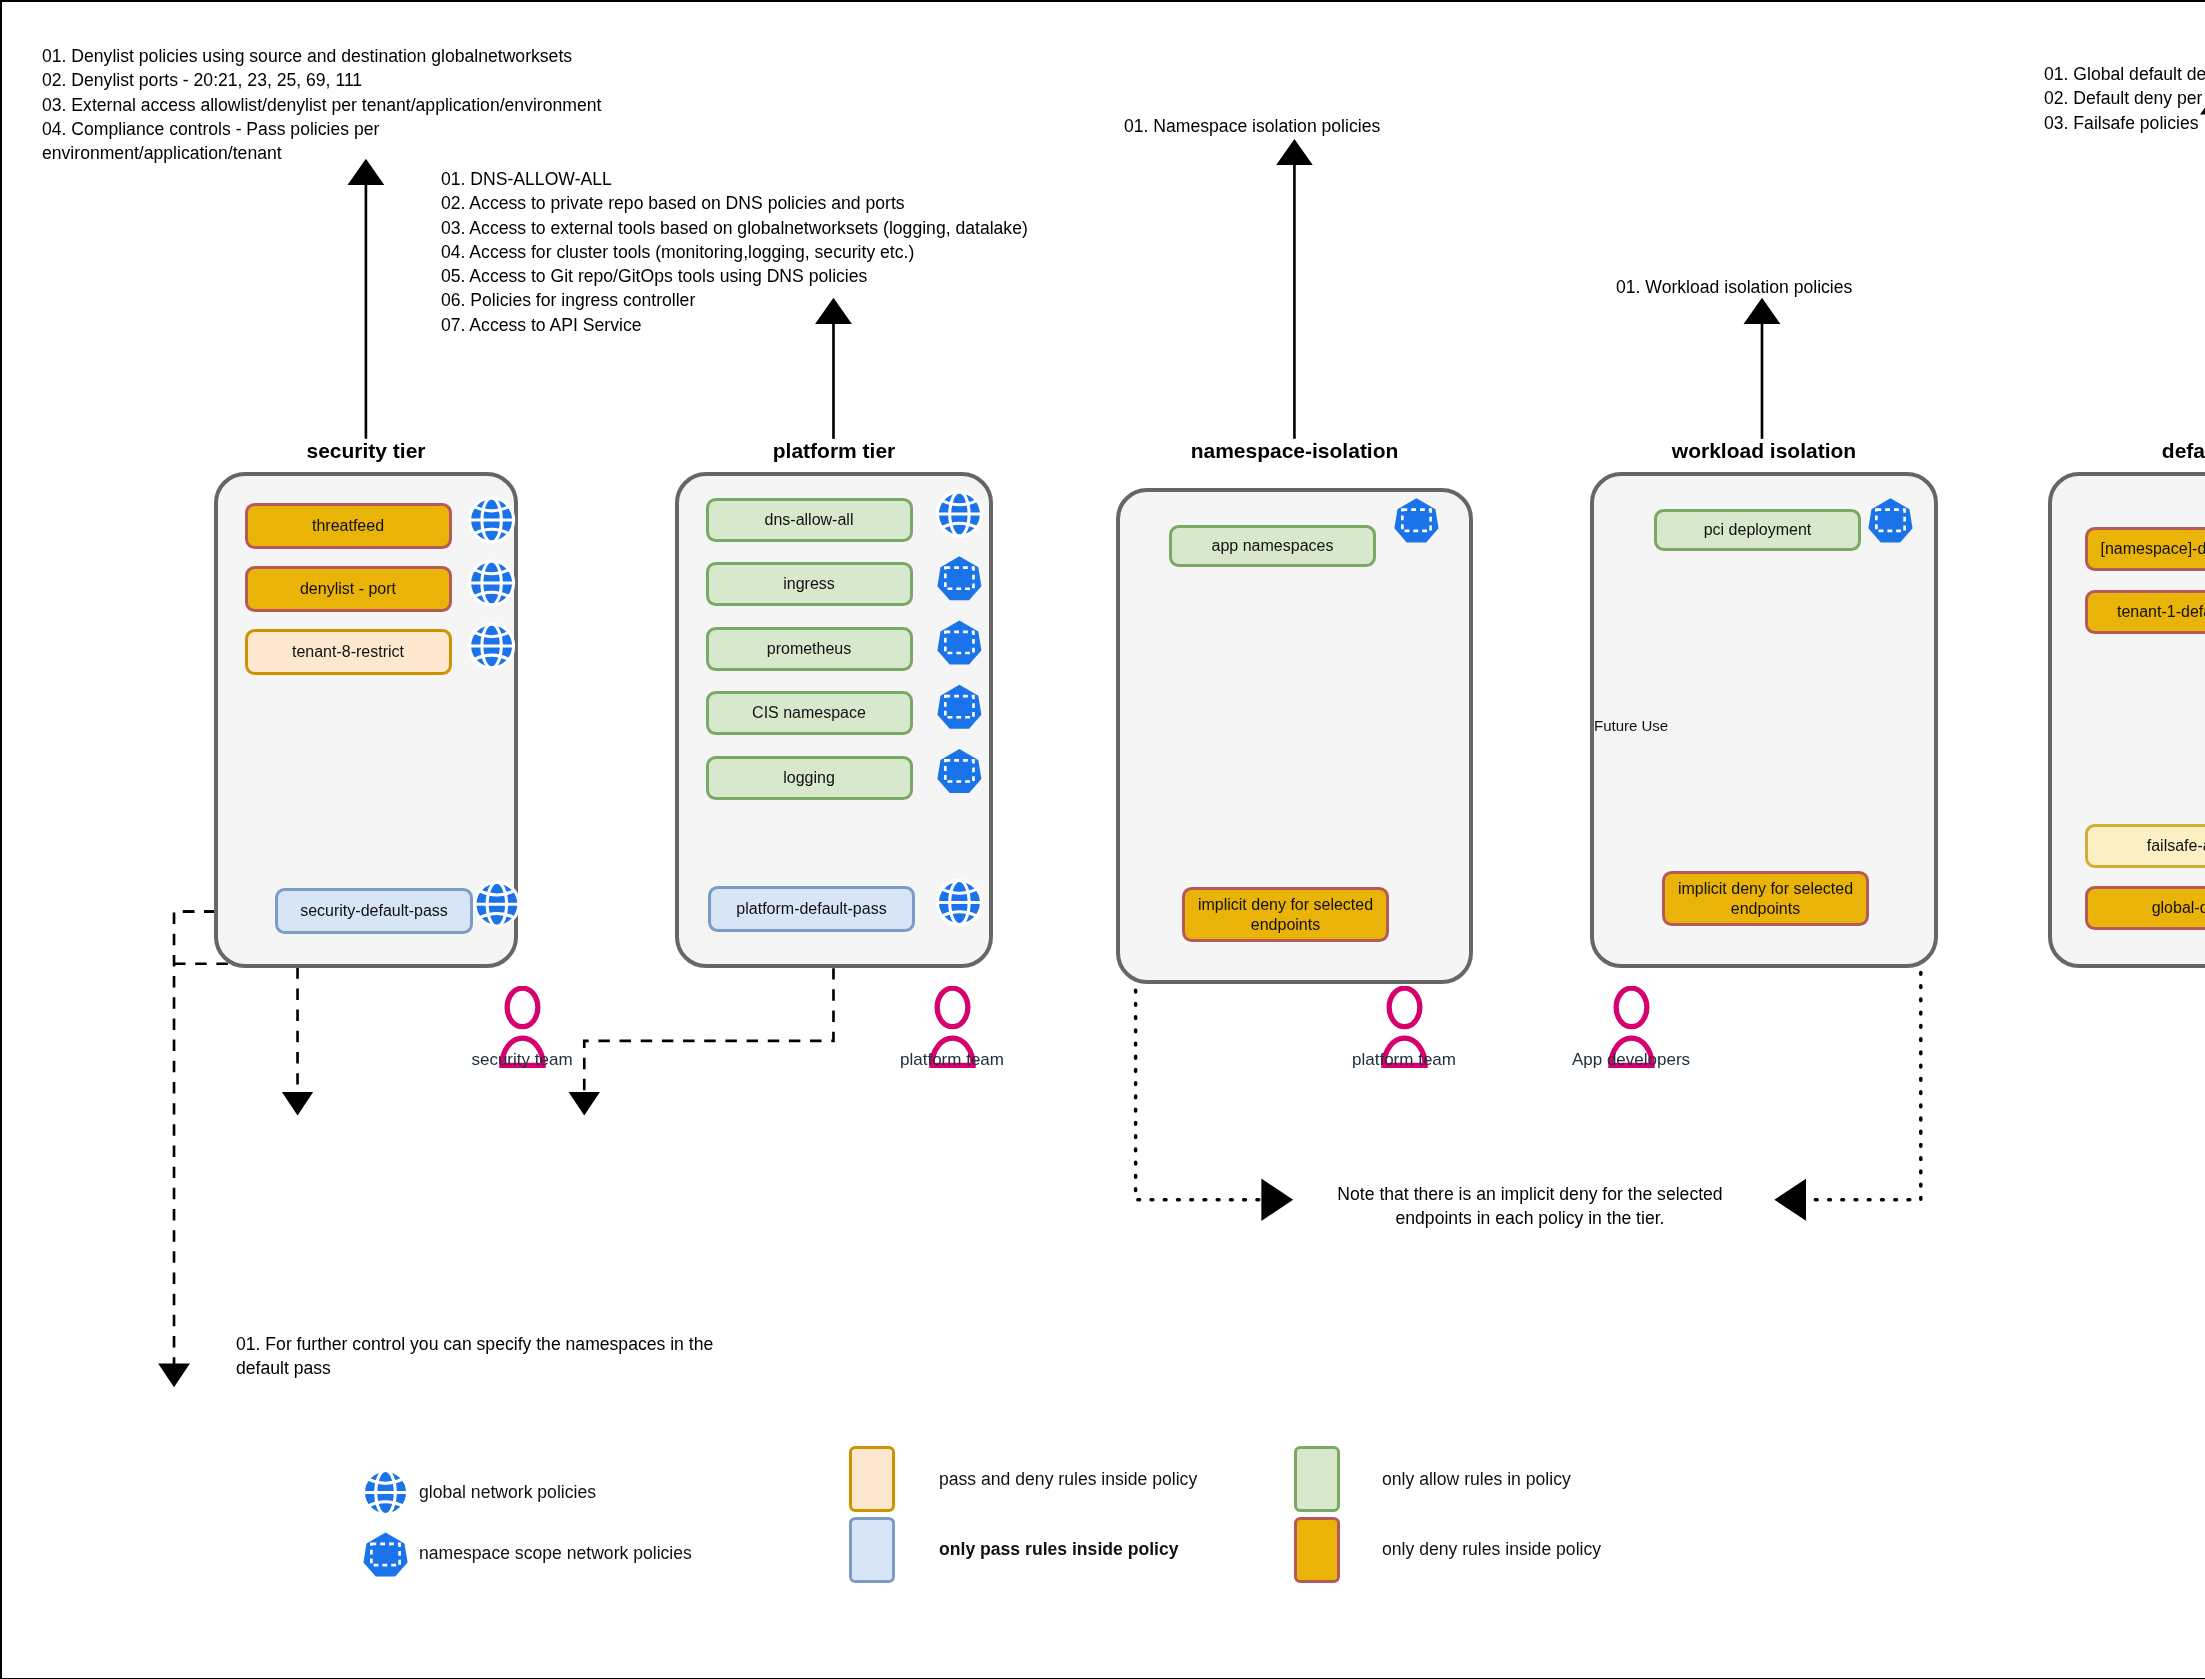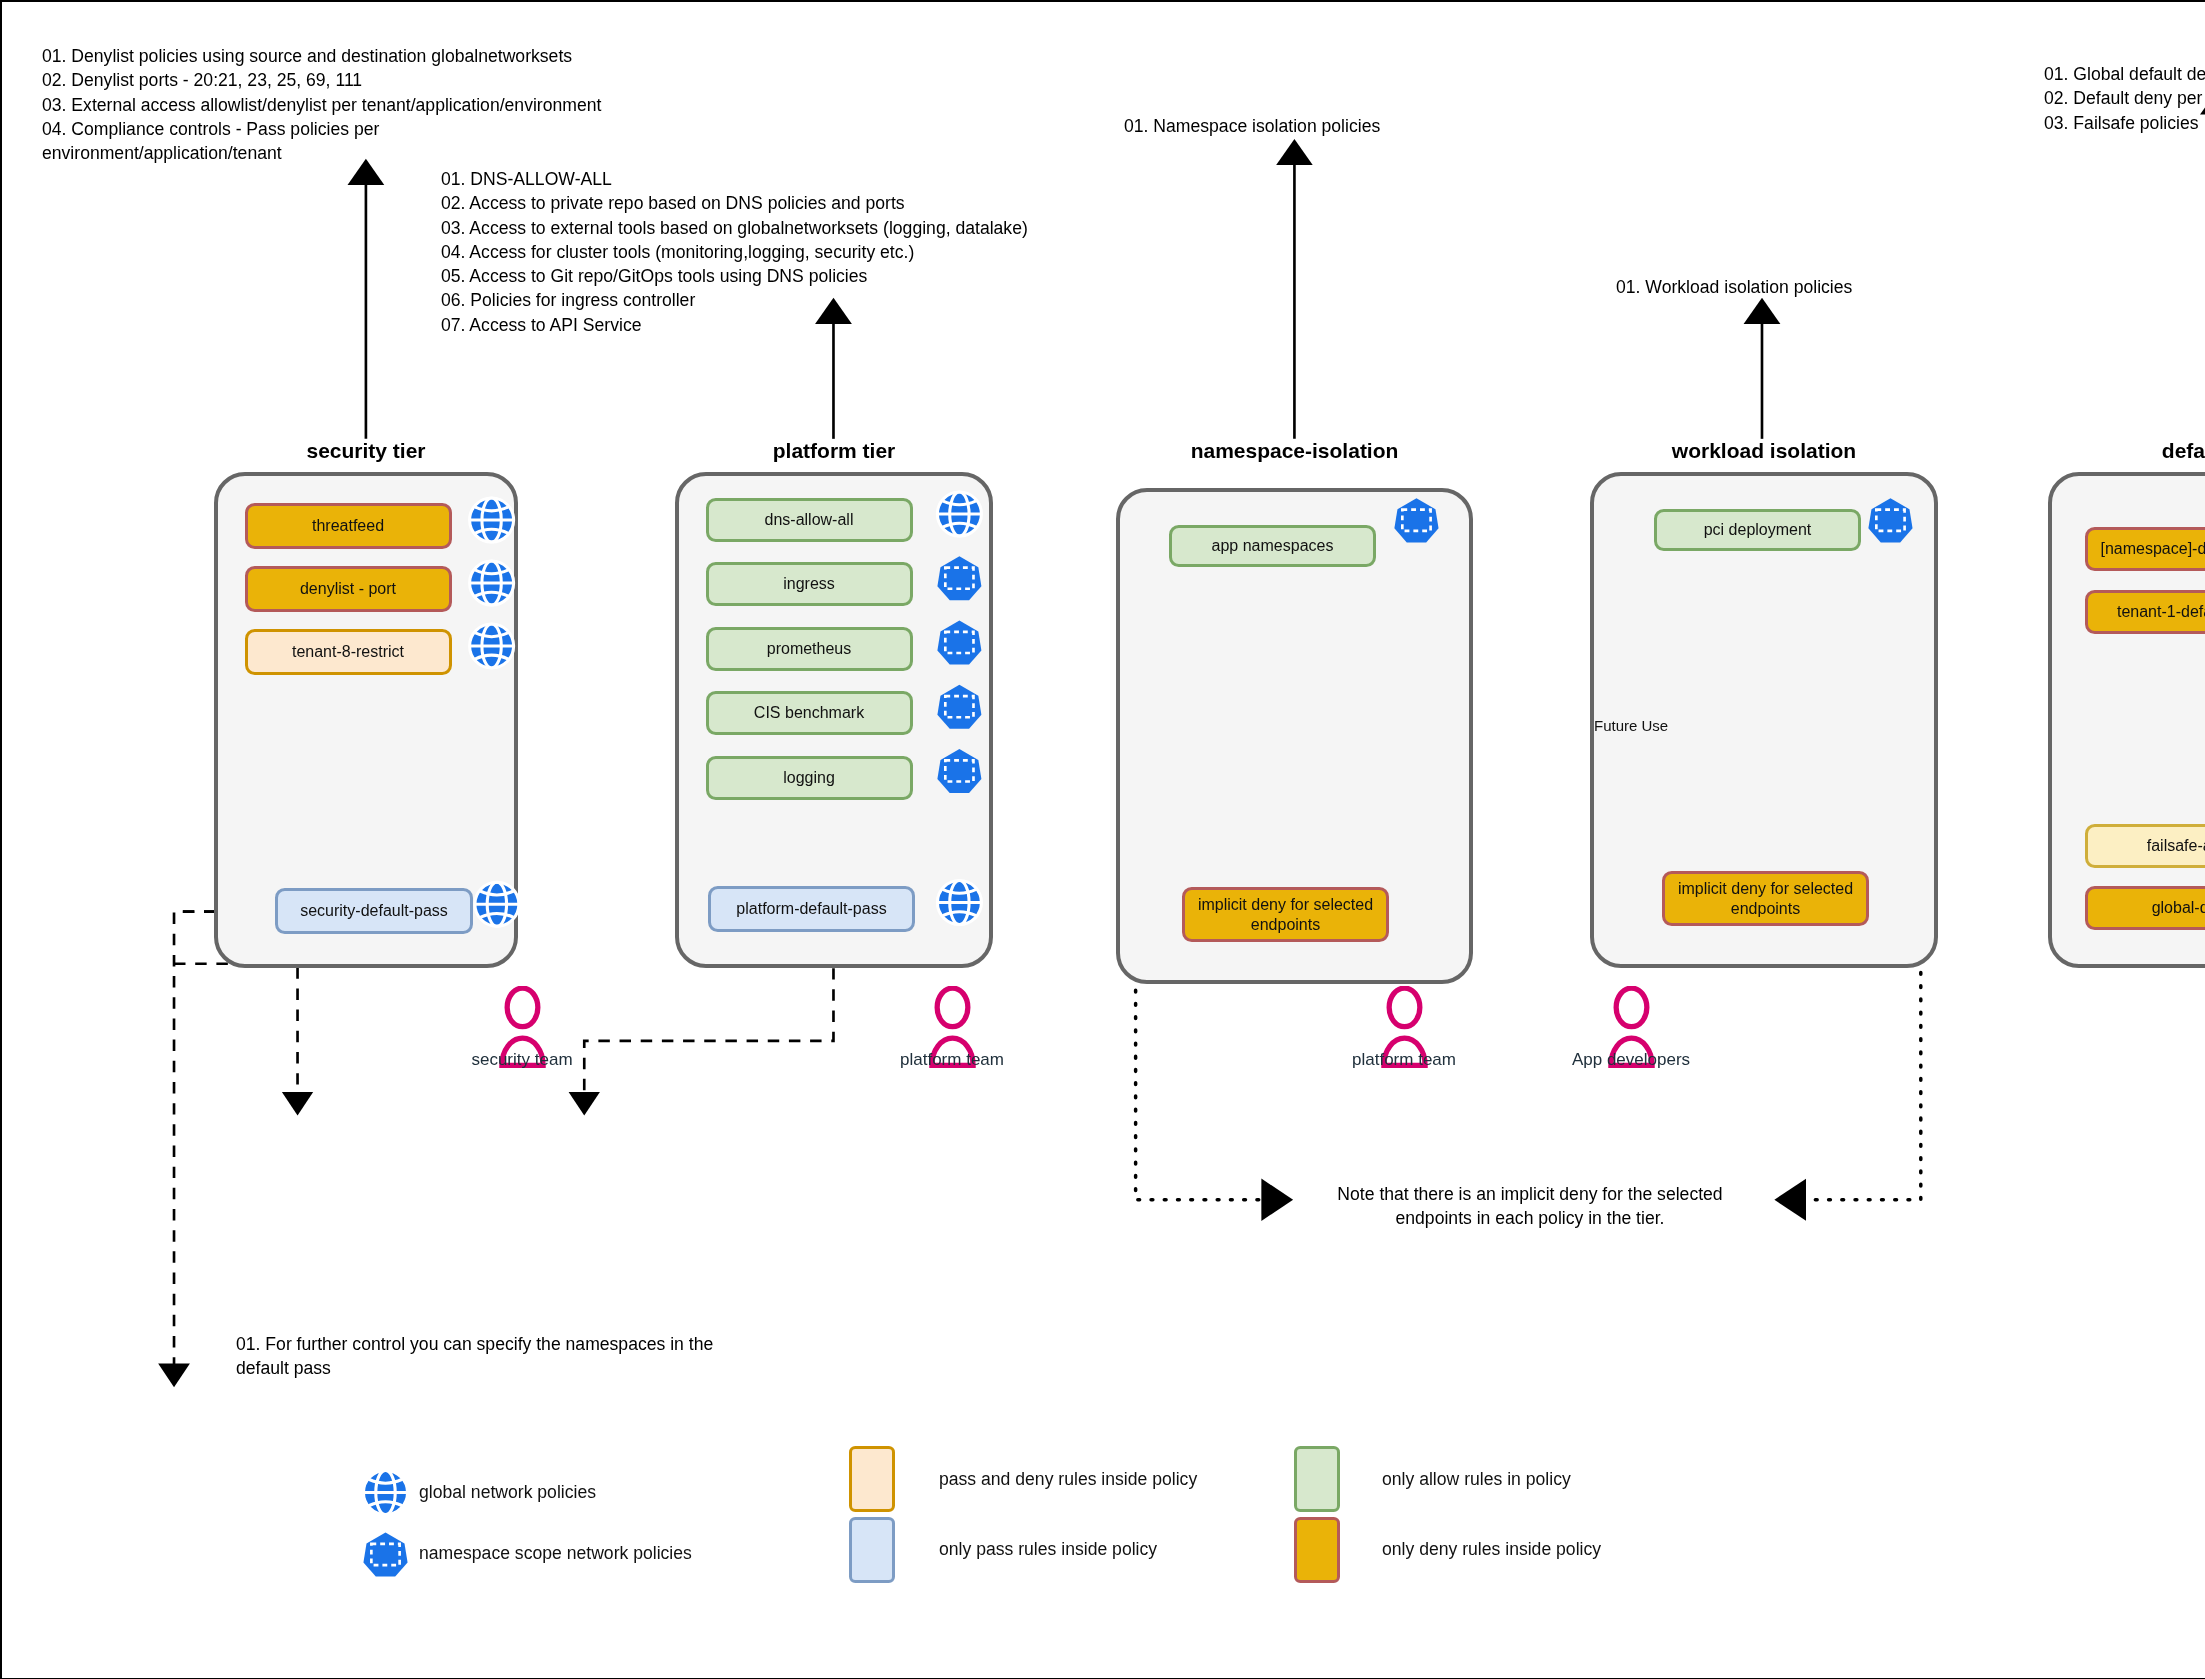--- a/index.html
+++ b/index.html
@@ -207,21 +207,21 @@
     </g>
   </svg>
 
   <div class="abs" style="left:673px;top:437px;width:318px;">
     <div class="tier-title">platform tier</div>
   </div>
   <div class="abs tier-box" style="left:673px;top:470px;width:318px;height:496px;">
     <div class="chip c-allow" style="left:26.5px;top:22px;width:207px;height:44px;">dns-allow-all</div>
     <div class="chip c-allow" style="left:26.5px;top:86px;width:207px;height:44px;">ingress</div>
     <div class="chip c-allow" style="left:26.5px;top:151px;width:207px;height:44px;">prometheus</div>
-    <div class="chip c-allow" style="left:26.5px;top:215px;width:207px;height:44px;">CIS benchmark</div>
+    <div class="chip c-allow" style="left:26.5px;top:215px;width:207px;height:44px;">CIS namespace</div>
     <div class="chip c-allow" style="left:26.5px;top:280px;width:207px;height:44px;">logging</div>
     <div class="chip c-pass" style="left:29px;top:410px;width:207px;height:46px;">platform-default-pass</div>
   </div>
   <svg class="abs" style="left:920px;top:485px;" width="88" height="472" viewBox="0 0 200 1070">
     <g transform="translate(35,10)">
       <ellipse cx="50" cy="50" rx="50" ry="50" fill="#1a73e8"></ellipse>
       <g fill="none" stroke="#fff" stroke-width="7">
         <ellipse cx="50" cy="50" rx="50" ry="50"></ellipse>
           <line x1="0" y1="50" x2="100" y2="50"></line>
         <ellipse cx="50" cy="50" rx="22" ry="50"></ellipse>
@@ -354,21 +354,21 @@
       <path d="M50,0 L93,25 L100,68 L72,100 L28,100 L0,68 L7,25 Z" fill="#1a73e8"></path>
       <rect x="18" y="26" width="64" height="48" fill="none" stroke="#fff" stroke-width="6" stroke-dasharray="11,9"></rect>
     </g>
   </svg>
   <div class="legend-label" style="left:417px;top:1541px;">namespace scope network policies</div>
 
   <div class="legend-swatch c-passdeny" style="left:847px;top:1444px;width:46px;height:66px;"></div>
   <div class="legend-label" style="left:937px;top:1467px;">pass and deny rules inside policy</div>
 
   <div class="legend-swatch c-pass" style="left:847px;top:1515px;width:46px;height:66px;"></div>
-  <div class="legend-label" style="left:937px;top:1537px;">only pass rules inside policy</div>
+  <div class="legend-label" style="left:937px;top:1537px;font-weight:bold;">only pass rules inside policy</div>
 
   <div class="legend-swatch c-allow" style="left:1292px;top:1444px;width:46px;height:66px;"></div>
   <div class="legend-label" style="left:1380px;top:1467px;">only allow rules in policy</div>
 
   <div class="legend-swatch c-deny" style="left:1292px;top:1515px;width:46px;height:66px;"></div>
   <div class="legend-label" style="left:1380px;top:1537px;">only deny rules inside policy</div>
 
 </div>
 
 

